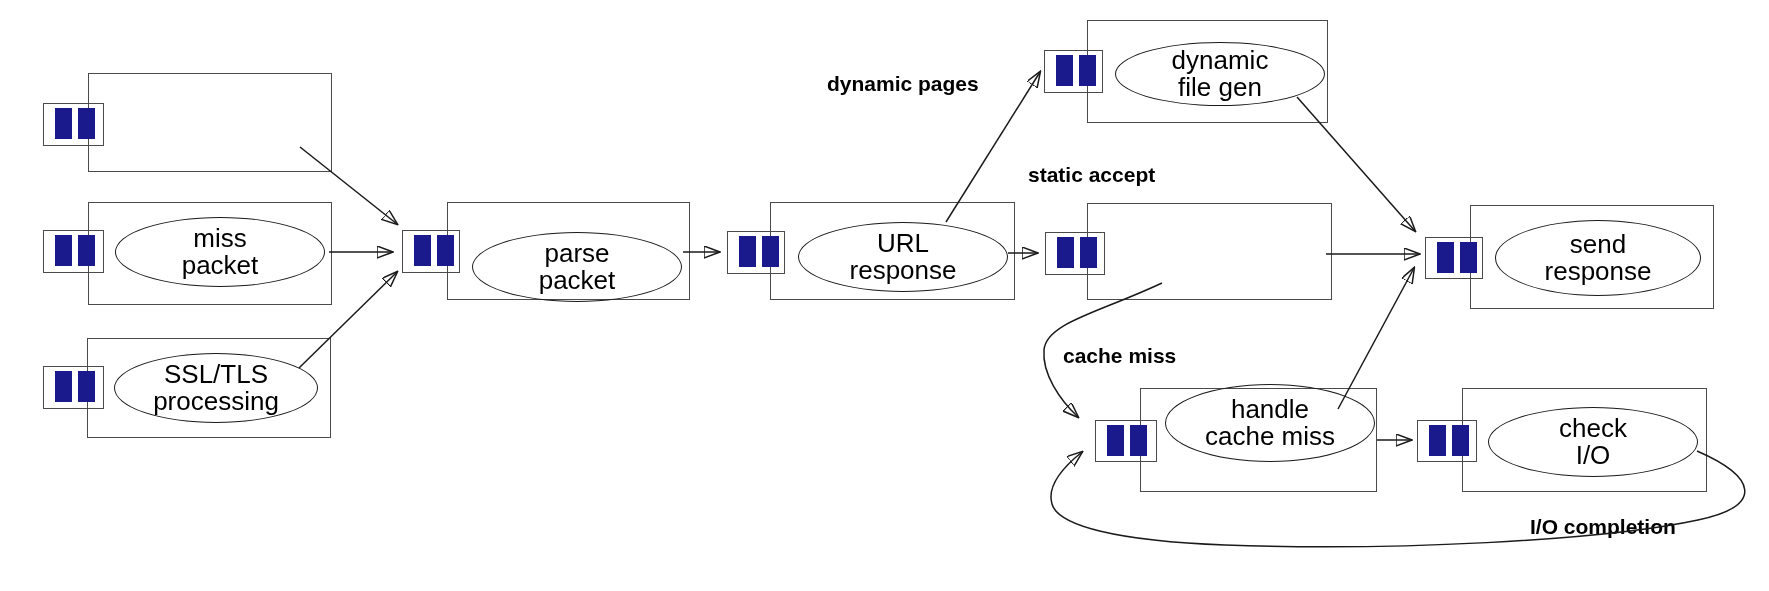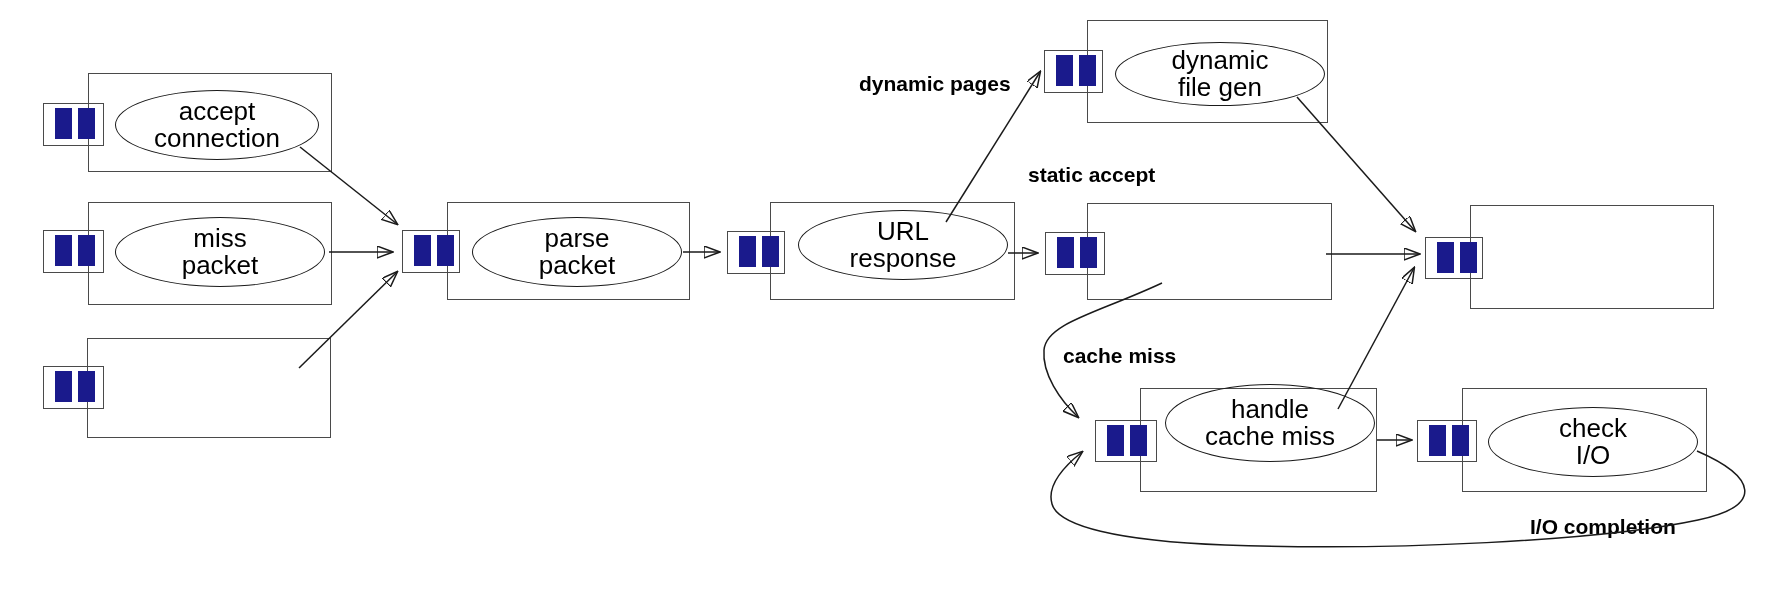--- a/index.html
+++ b/index.html
@@ -19,57 +19,57 @@
 </head>
 <body>
 
 <div id="canvas">
 
   <div class="stage-box" style="left:88px;top:73px;width:244px;height:99px"></div>
   <div class="queue" style="left:43px;top:103px;width:61px;height:43px">
     <div class="slot"></div>
     <div class="slot"></div>
   </div>
-  <div class="ellipse" style="left:115px;top:90px;width:204px;height:70px">
-    <span>accept</span>
-    <span>connection</span>
-  </div>
 
   <div class="stage-box" style="left:88px;top:202px;width:244px;height:103px"></div>
   <div class="queue" style="left:43px;top:230px;width:61px;height:43px">
     <div class="slot"></div>
     <div class="slot"></div>
   </div>
   <div class="ellipse" style="left:115px;top:217px;width:210px;height:70px">
     <span>miss</span>
     <span>packet</span>
   </div>
 
   <div class="stage-box" style="left:87px;top:338px;width:244px;height:100px"></div>
   <div class="queue" style="left:43px;top:366px;width:61px;height:43px">
     <div class="slot"></div>
     <div class="slot"></div>
   </div>
+  <div class="ellipse" style="left:114px;top:353px;width:204px;height:70px">
+    <span>SSL/TLS</span>
+    <span>processing</span>
+  </div>
 
   <div class="stage-box" style="left:447px;top:202px;width:243px;height:98px"></div>
   <div class="queue" style="left:402px;top:230px;width:58px;height:43px">
     <div class="slot"></div>
     <div class="slot"></div>
   </div>
-  <div class="ellipse" style="left:472px;top:217px;width:210px;height:70px">
+  <div class="ellipse" style="left:472px;top:232px;width:210px;height:70px">
     <span>parse</span>
     <span>packet</span>
   </div>
 
   <div class="stage-box" style="left:770px;top:202px;width:245px;height:98px"></div>
   <div class="queue" style="left:727px;top:231px;width:58px;height:43px">
     <div class="slot"></div>
     <div class="slot"></div>
   </div>
-  <div class="ellipse" style="left:798px;top:210px;width:210px;height:70px">
+  <div class="ellipse" style="left:798px;top:222px;width:210px;height:70px">
     <span>URL</span>
     <span>response</span>
   </div>
 
   <div class="stage-box" style="left:1087px;top:20px;width:241px;height:103px"></div>
   <div class="queue" style="left:1044px;top:50px;width:59px;height:43px">
     <div class="slot"></div>
     <div class="slot"></div>
   </div>
   <div class="ellipse" style="left:1115px;top:42px;width:210px;height:64px">
@@ -81,20 +81,24 @@
   <div class="queue" style="left:1045px;top:232px;width:60px;height:43px">
     <div class="slot"></div>
     <div class="slot"></div>
   </div>
 
   <div class="stage-box" style="left:1470px;top:205px;width:244px;height:104px"></div>
   <div class="queue" style="left:1425px;top:237px;width:58px;height:42px">
     <div class="slot"></div>
     <div class="slot"></div>
   </div>
+  <div class="ellipse" style="left:1495px;top:220px;width:206px;height:76px">
+    <span>send</span>
+    <span>response</span>
+  </div>
 
   <div class="stage-box" style="left:1140px;top:388px;width:237px;height:104px"></div>
   <div class="queue" style="left:1095px;top:420px;width:62px;height:42px">
     <div class="slot"></div>
     <div class="slot"></div>
   </div>
   <div class="ellipse" style="left:1165px;top:384px;width:210px;height:78px">
     <span>handle</span>
     <span>cache miss</span>
   </div>
@@ -102,21 +106,21 @@
   <div class="stage-box" style="left:1462px;top:388px;width:245px;height:104px"></div>
   <div class="queue" style="left:1417px;top:420px;width:60px;height:42px">
     <div class="slot"></div>
     <div class="slot"></div>
   </div>
   <div class="ellipse" style="left:1488px;top:407px;width:210px;height:70px">
     <span>check</span>
     <span>I/O</span>
   </div>
 
-  <div class="edge-label" style="left:859px;top:72px">dynamic pages</div>
+  <div class="edge-label" style="left:827px;top:72px">dynamic pages</div>
   <div class="edge-label" style="left:1028px;top:163px">static accept</div>
   <div class="edge-label" style="left:1063px;top:344px">cache miss</div>
   <div class="edge-label" style="left:1530px;top:515px">I/O completion</div>
 
   <svg id="arrows" viewBox="0 0 1769 591">
     <defs>
       <marker id="ah" markerUnits="userSpaceOnUse" markerWidth="17" markerHeight="13" refX="15" refY="6" orient="auto">
         <path d="M0,0 L16,6 L0,12 Z" fill="#111" stroke="none"></path>
       </marker>
     </defs>

